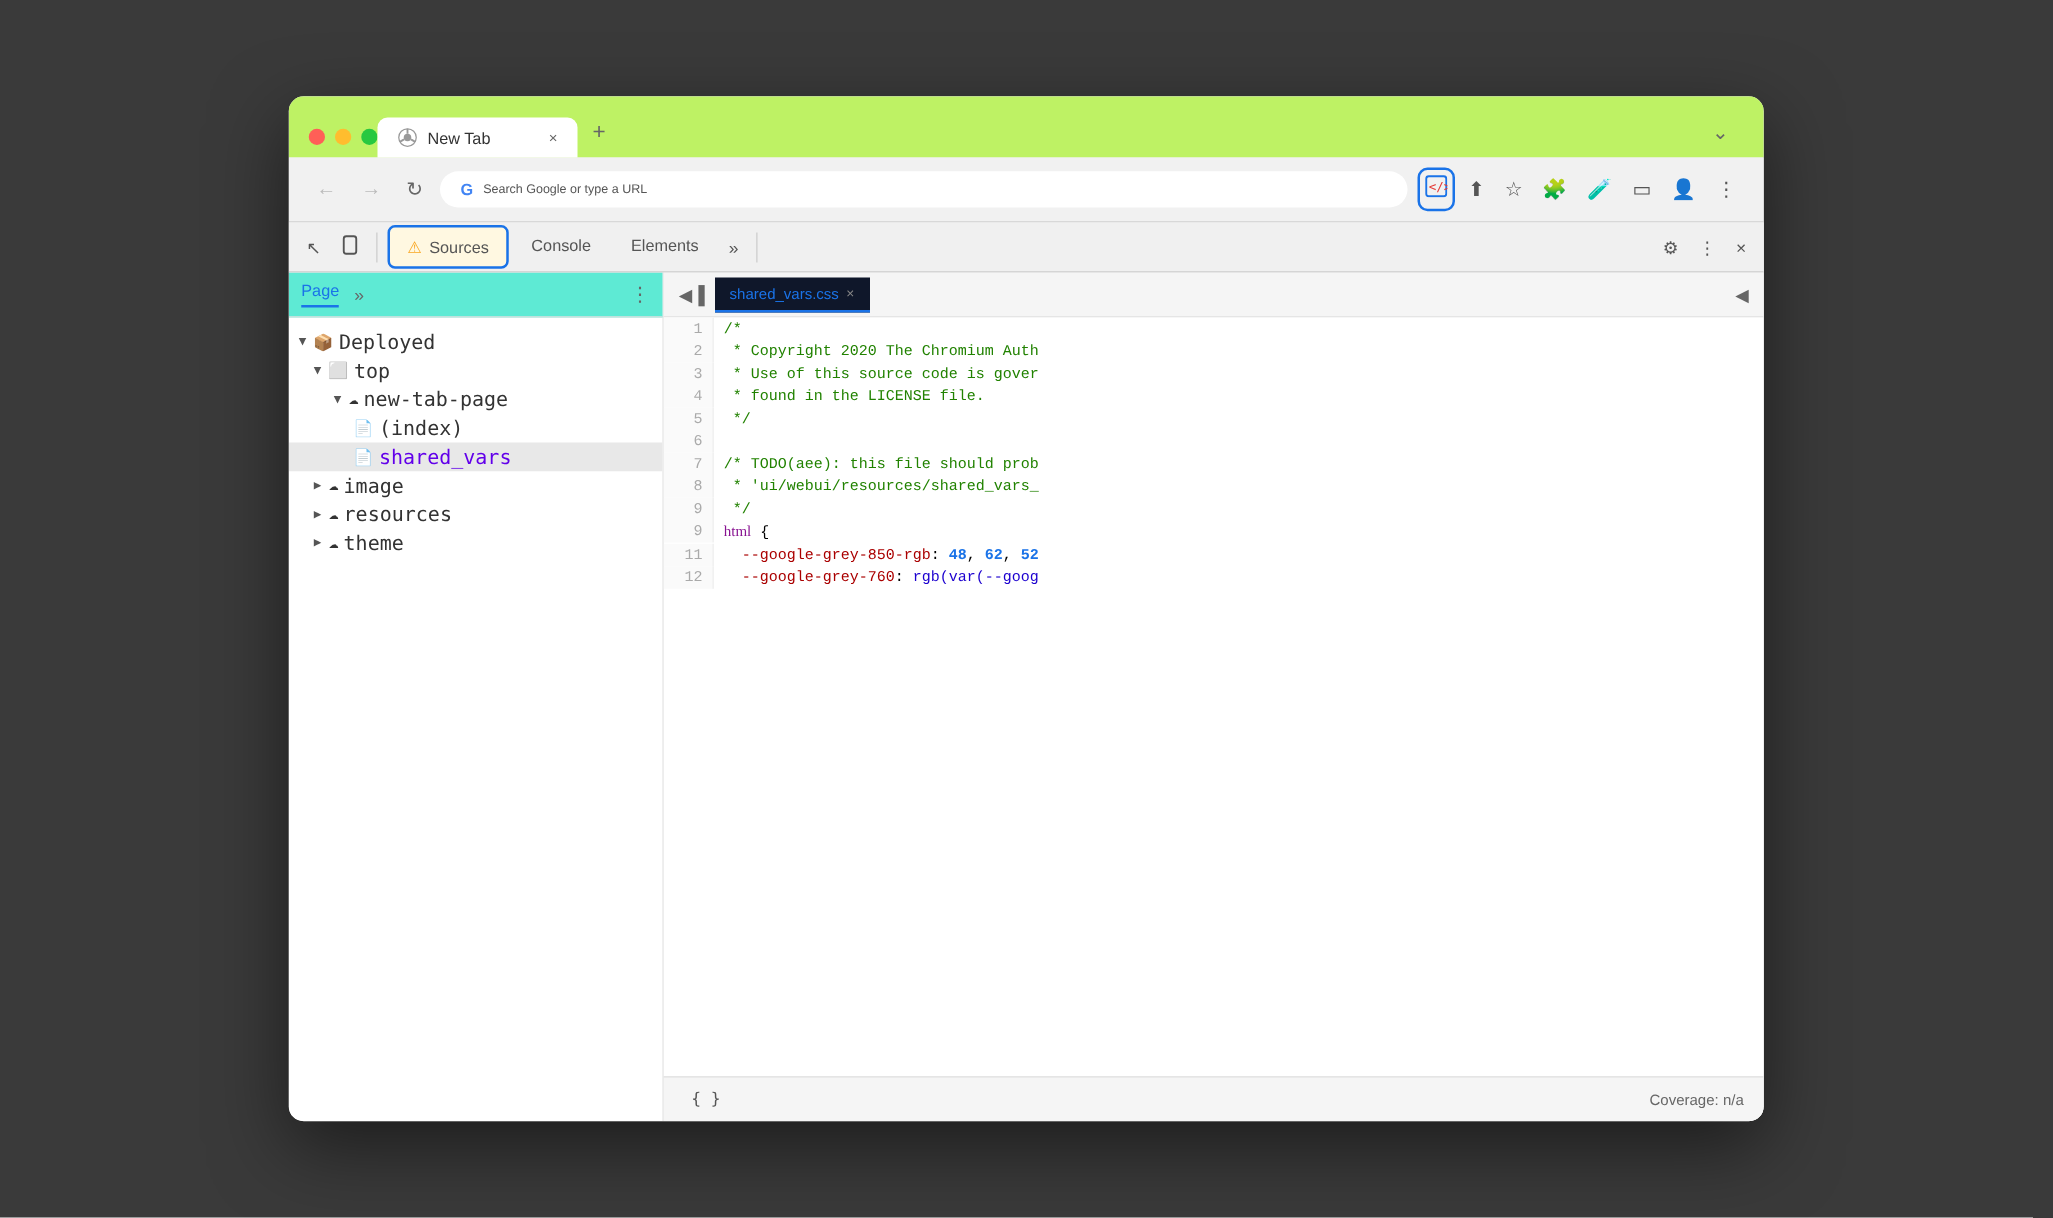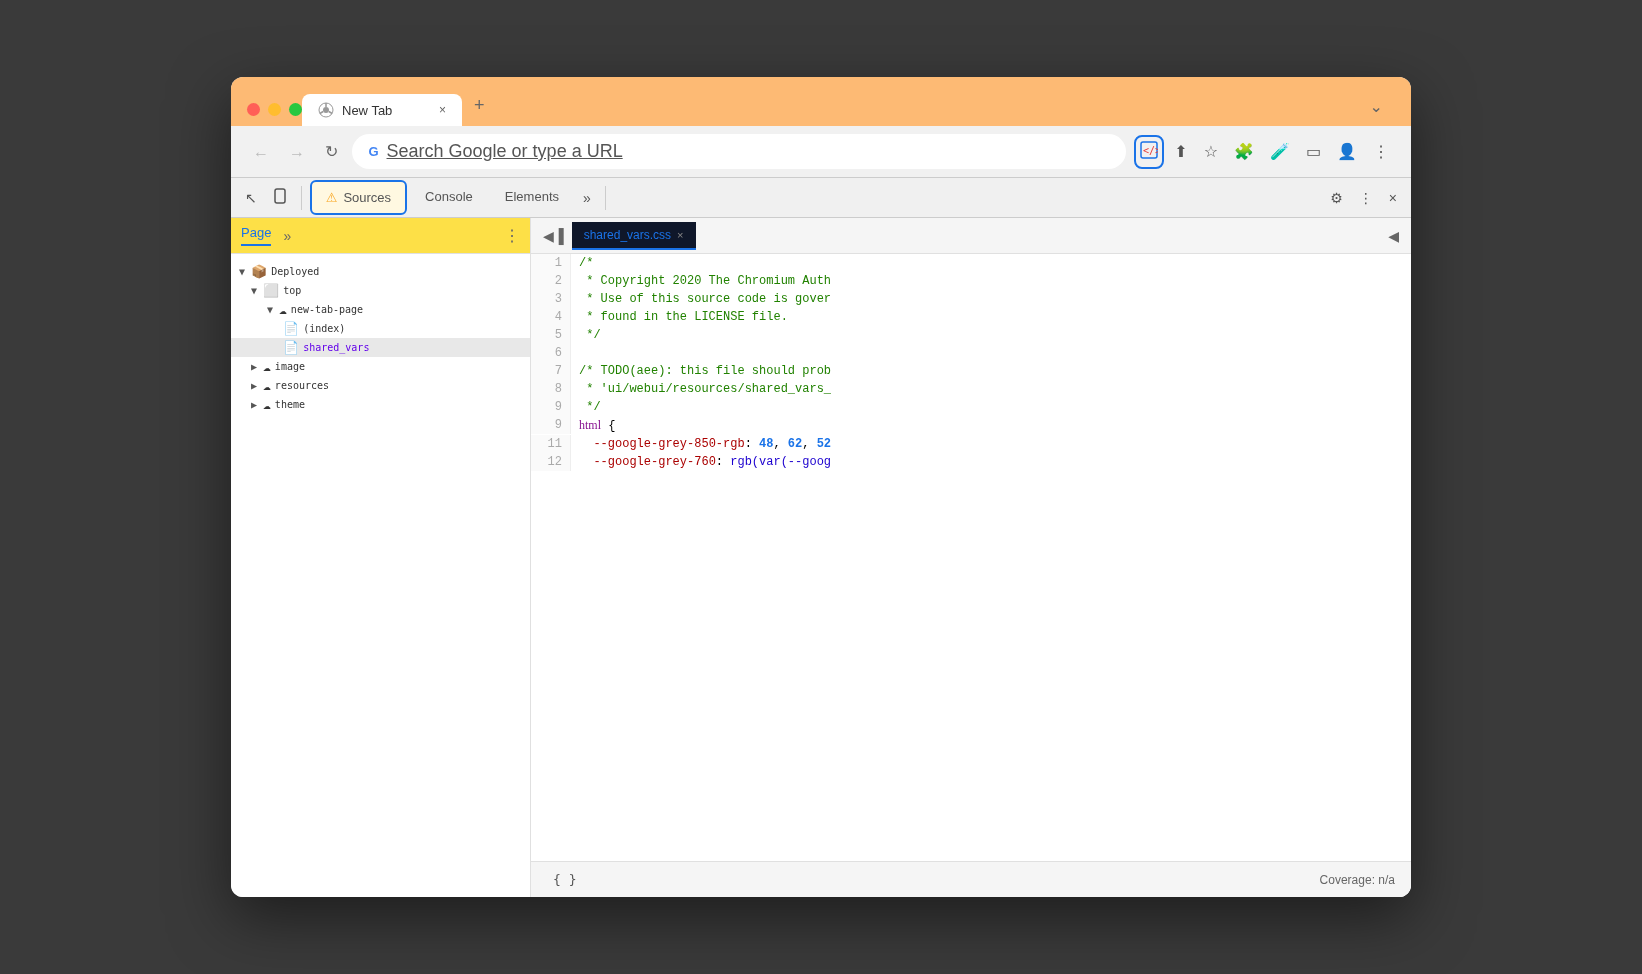--- a/index.html
+++ b/index.html
@@ -16,21 +16,21 @@
       height: 820px;
       background: #f1f1f1;
       border-radius: 12px;
       box-shadow: 0 20px 60px rgba(0,0,0,0.5);
       overflow: hidden;
       display: flex;
       flex-direction: column;
     }
     
     .title-bar {
-      background: #fdba74;
+      background: #bef264;
       padding: 10px 16px 0 16px;
       display: flex;
       flex-direction: column;
     }
     .window-controls {
       display: flex;
       align-items: center;
       gap: 8px;
       margin-bottom: 10px;
     }
@@ -110,23 +110,22 @@
       align-items: center;
       gap: 8px;
       cursor: text;
     }
     .address-input .google-icon {
       color: #4285f4;
       font-size: 13px;
       font-weight: bold;
     }
     .address-text {
-      font-size: 18px;
+      font-size: 10px;
       color: #555;
-      text-decoration: underline;
     }
     .toolbar-icons {
       display: flex;
       align-items: center;
       gap: 4px;
     }
     .toolbar-icon {
       background: none;
       border: none;
       cursor: pointer;
@@ -209,21 +208,21 @@
       overflow: hidden;
     }
     
     .sources-sidebar {
       width: 300px;
       border-right: 1px solid #e0e0e0;
       display: flex;
       flex-direction: column;
     }
     .sources-sidebar-toolbar {
-      background: #fde047;
+      background: #5eead4;
       border-bottom: 1px solid #e0e0e0;
       padding: 6px 10px;
       display: flex;
       align-items: center;
       gap: 6px;
       height: 36px;
     }
     .sidebar-tab-label {
       font-size: 13px;
       color: #1a73e8;
@@ -263,21 +262,21 @@
       white-space: nowrap;
       overflow: hidden;
       color: #333;
     }
     .tree-item.active-file { background: #e8e8e8; }
     .tree-indent-1 { padding-left: 20px; }
     .tree-indent-2 { padding-left: 36px; }
     .tree-indent-3 { padding-left: 52px; }
     .tree-arrow { font-size: 10px; color: #555; margin-right: 2px; }
     .tree-icon { font-size: 13px; }
-    .tree-label { font-size: 10px; color: #333; }
+    .tree-label { font-size: 16px; color: #333; }
     .tree-label.purple { color: #6200ea; }
     
     .sources-code {
       flex: 1;
       display: flex;
       flex-direction: column;
     }
     .code-tab-bar {
       background: #f5f5f5;
       border-bottom: 1px solid #e0e0e0;

